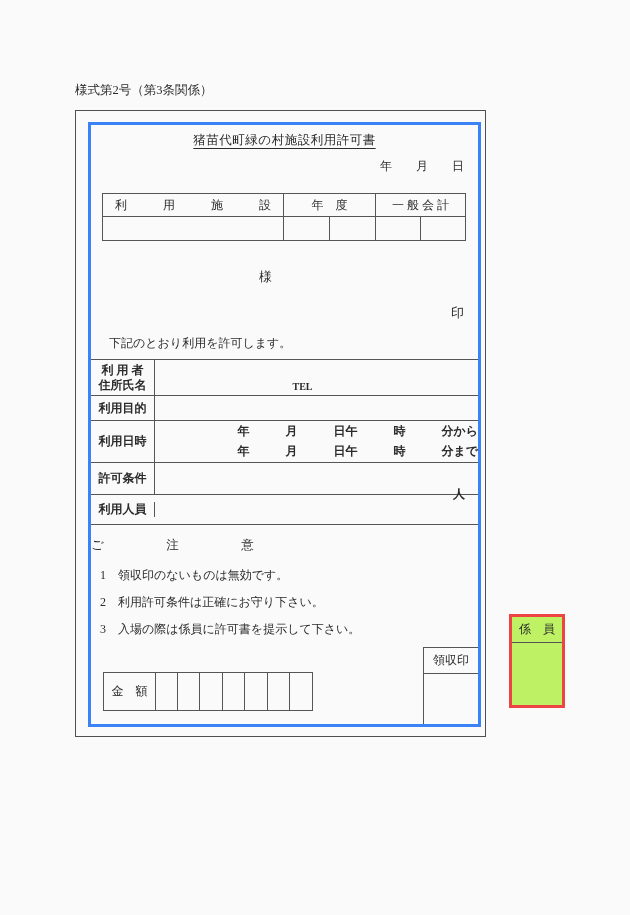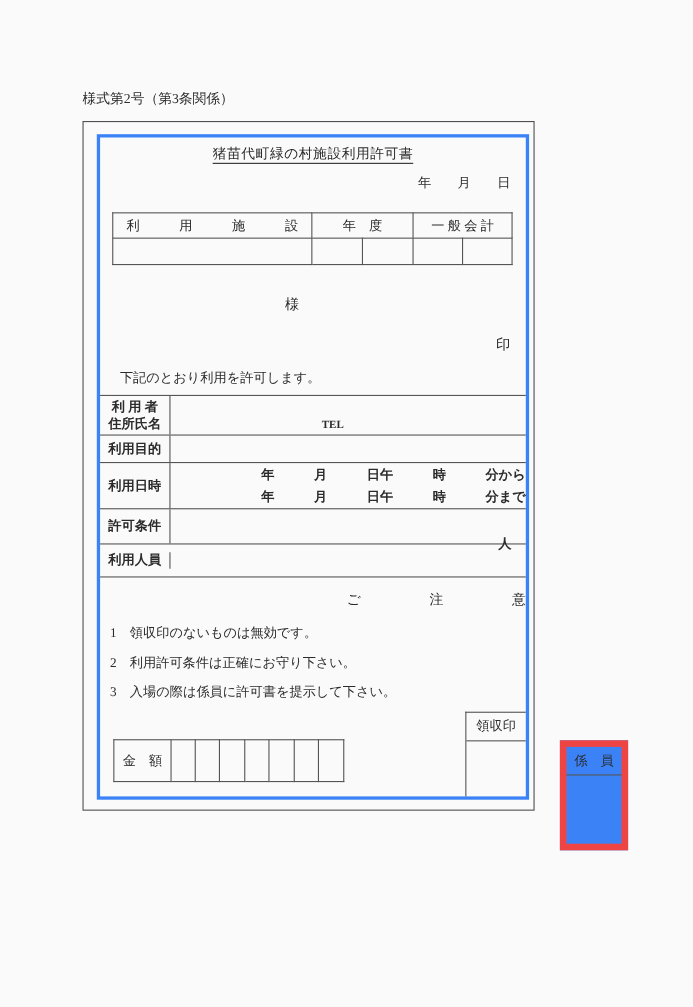--- a/index.html
+++ b/index.html
@@ -35,33 +35,33 @@
   .r1{height:36px;}
   .r2{height:25px;}
   .r3{height:42px;}
   .r4{height:32px;}
   .r5{height:31px;}
   .tel-line{position:absolute;left:0;right:28px;bottom:3px;text-align:center;font-size:10px;}
   .dt-lines{display:flex;flex-direction:column;justify-content:space-around;height:100%;
             padding-left:18px;box-sizing:border-box;text-align:right;}
   .people-unit{position:absolute;right:13px;bottom:7px;}
   
-  .notice-heading{left:0;right:0;top:412px;text-align:right;font-size:12.5px;}
+  .notice-heading{left:0;right:0;top:412px;text-align:left;font-size:12.5px;}
   .notice-items{left:9px;top:437px;right:10px;font-size:12px;}
   .notice-item{display:flex;height:27px;align-items:center;}
   .notice-num{width:18px;}
   
   .receipt-box{right:0;top:522px;bottom:0;width:54px;border-left:1px solid #555;border-top:1px solid #555;}
   .receipt-head{height:25px;border-bottom:1px solid #555;display:flex;align-items:center;
                 justify-content:center;font-size:12px;}
   
   .amount-table{left:12px;top:547px;border-collapse:collapse;table-layout:fixed;}
   .amount-table td{border:1px solid #555;height:37px;padding:0;text-align:center;font-size:12px;}
   
-  .staff-box{left:509px;top:673px;width:50px;height:88px;border:6px solid #ef4444;background:#3b82f6;}
+  .staff-box{left:509px;top:614px;width:50px;height:88px;border:3px solid #ef4444;background:#bef264;}
   .staff-head{height:25px;border-bottom:1px solid #555;display:flex;align-items:center;
               justify-content:center;font-size:12px;}
 </style>
 </head>
 <body>
 
 <div class="abs form-label">様式第2号（第3条関係）</div>
 
 <div class="abs outer-frame"></div>
 

